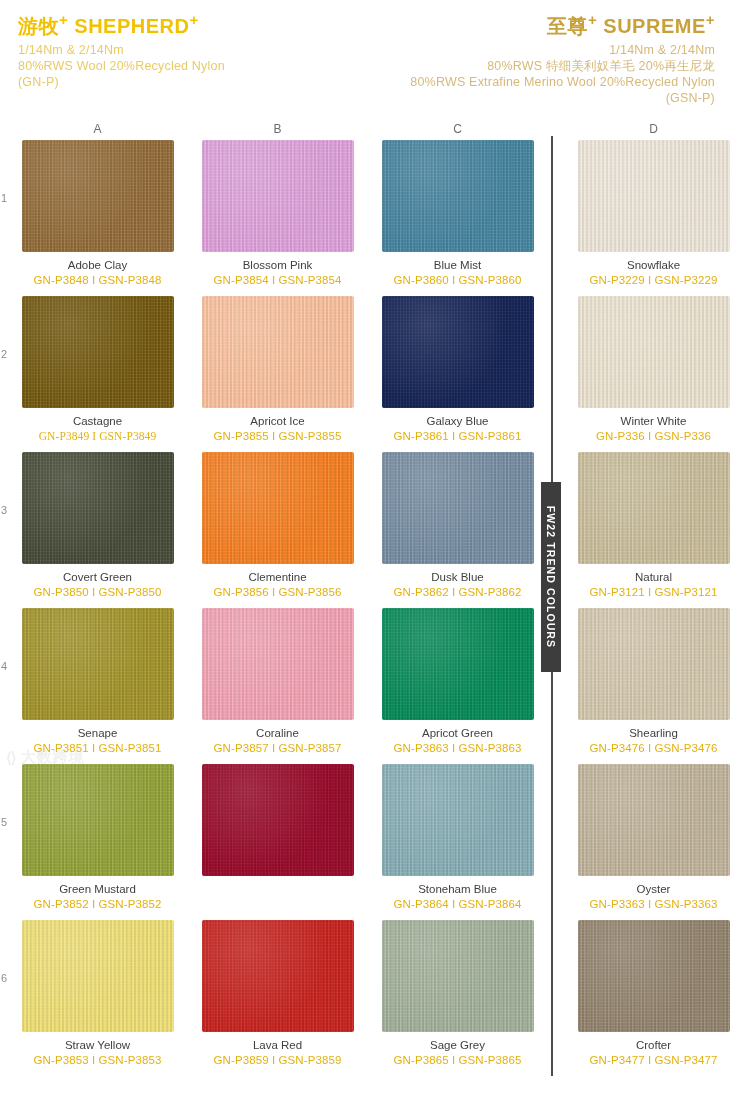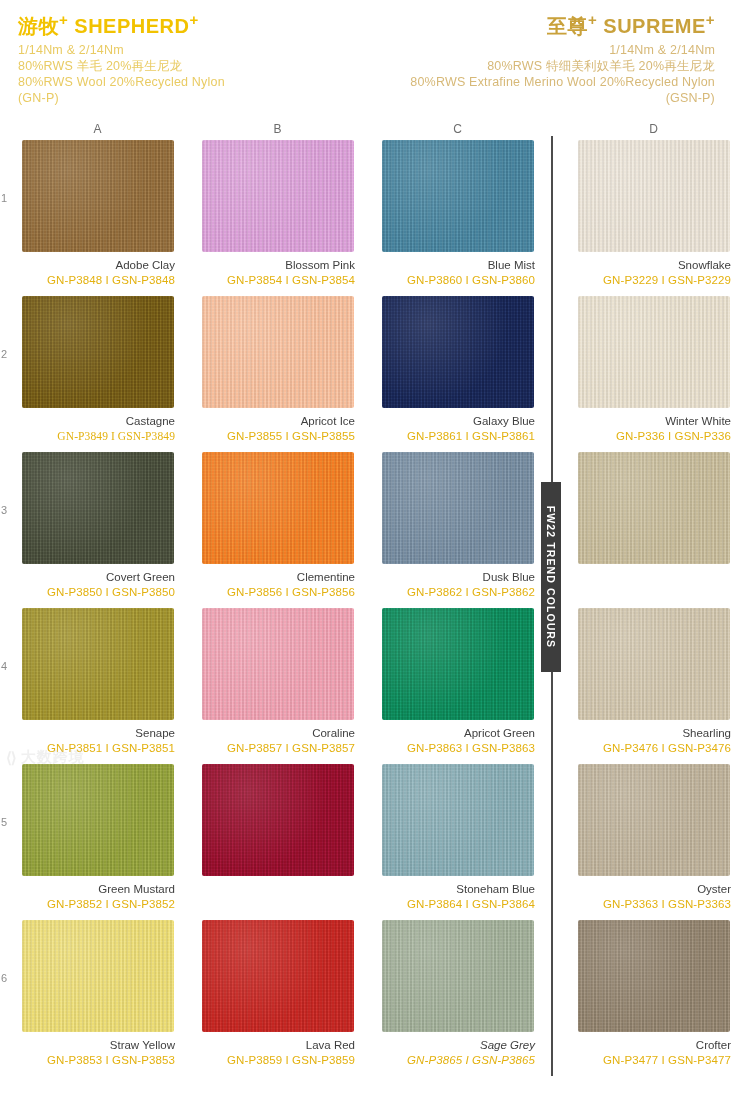--- a/index.html
+++ b/index.html
@@ -52,21 +52,21 @@
     opacity:.95;
   }
   .sw::after{
     content:"";position:absolute;inset:0;border-radius:2px;
     background-image:
       radial-gradient(circle at 30% 25%, rgba(255,255,255,.12), transparent 60%),
       repeating-linear-gradient(90deg, rgba(0,0,0,.07) 0 2px, transparent 2px 4px);
     pointer-events:none;
   }
   .cap{
-    text-align:right;margin-top:6px;
+    text-align:center;margin-top:6px;
   }
   .cap .name{font-size:11.5px;color:#3f3f3f;display:block;line-height:15px;}
   .cap .code{font-size:11.5px;color:#e3b10f;display:block;line-height:15px;letter-spacing:.1px;}
 
   
   .rownum{
     position:absolute;left:1px;font-size:11px;color:#8d8d8d;
   }
 
   
@@ -99,21 +99,20 @@
 <div class="page">
 
   <div class="headers">
 
     <div class="hdr left">
       <div class="title">
         <span>游牧</span><span class="plus">+</span>
         <span>SHEPHERD</span><span class="plus">+</span>
       </div>
       <div class="sub">1/14Nm &amp; 2/14Nm</div>
-      <div class="sub">80%RWS 羊毛 20%再生尼龙</div>
       <div class="sub">80%RWS Wool 20%Recycled Nylon</div>
       <div class="sub">(GN-P)</div>
     </div>
 
     <div class="hdr right">
       <div class="title">
         <span>至尊</span><span class="plus">+</span>
         <span>SUPREME</span><span class="plus">+</span>
       </div>
       <div class="sub">1/14Nm &amp; 2/14Nm</div>
@@ -212,20 +211,24 @@
           </div>
           <div class="cell" style="position: absolute; left: 380px; width: 155px;">
             <div class="sw" style="background: rgb(126, 148, 168);"></div>
             <div class="cap">
               <span class="name">Dusk Blue</span>
               <span class="code" style="color: rgb(227, 177, 15);">GN-P3862 I GSN-P3862</span>
             </div>
           </div>
           <div class="cell" style="position: absolute; left: 576px; width: 155px;">
             <div class="sw" style="background: rgb(205, 194, 162);"></div>
+            <div class="cap">
+              <span class="name">Natural</span>
+              <span class="code" style="color: rgb(227, 177, 15);">GN-P3121 I GSN-P3121</span>
+            </div>
           </div>
         </div>
         <div class="row" style="position: relative;">
           <div class="rownum" style="top: 52px;">4</div>
           <div class="cell" style="position: absolute; left: 20px; width: 155px;">
             <div class="sw" style="background: rgb(168, 154, 51);"></div>
             <div class="cap">
               <span class="name">Senape</span>
               <span class="code" style="color: rgb(227, 177, 15);">GN-P3851 I GSN-P3851</span>
             </div>
@@ -288,21 +291,21 @@
               <span class="code" style="color: rgb(227, 177, 15);">GN-P3853 I GSN-P3853</span>
             </div>
           </div>
           <div class="cell" style="position: absolute; left: 200px; width: 155px;">
             <div class="sw" style="background: rgb(202, 43, 39);"></div>
             <div class="cap">
               <span class="name">Lava Red</span>
               <span class="code" style="color: rgb(227, 177, 15);">GN-P3859 I GSN-P3859</span>
             </div>
           </div>
-          <div class="cell" style="position: absolute; left: 380px; width: 155px; font-style: italic;">
+          <div class="cell" style="position: absolute; left: 380px; width: 155px;">
             <div class="sw" style="background: rgb(169, 182, 160);"></div>
             <div class="cap">
               <span class="name">Sage Grey</span>
               <span class="code" style="color: rgb(227, 177, 15);">GN-P3865 I GSN-P3865</span>
             </div>
           </div>
           <div class="cell" style="position: absolute; left: 576px; width: 155px;">
             <div class="sw" style="background: rgb(154, 139, 118);"></div>
             <div class="cap">
               <span class="name">Crofter</span>

